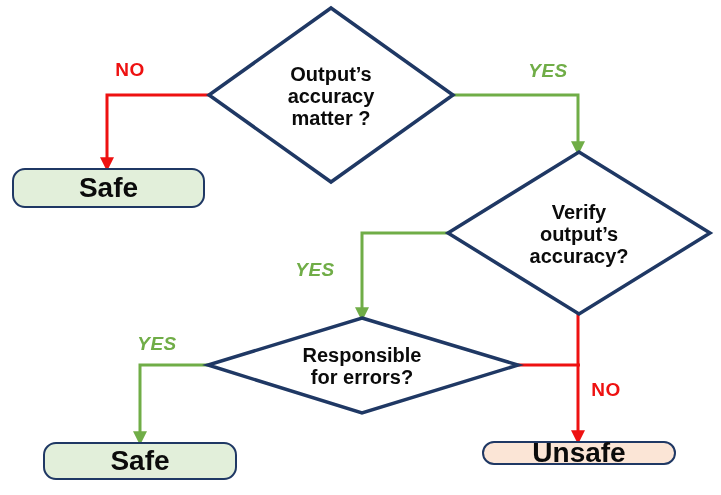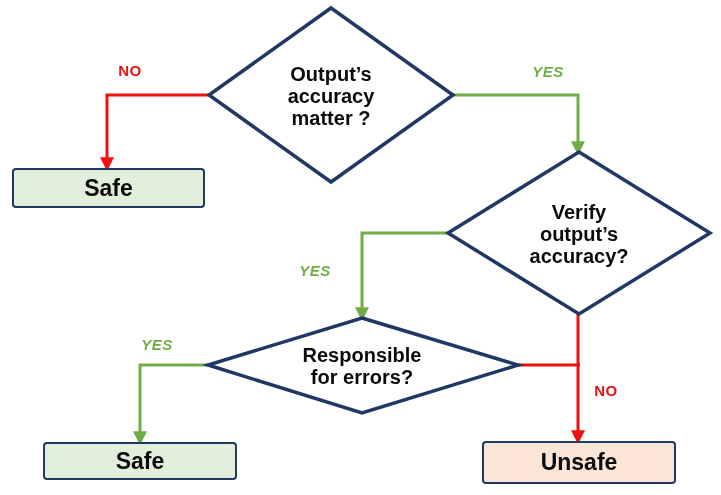--- a/index.html
+++ b/index.html
@@ -49,35 +49,35 @@
     font-weight: 700;
     font-size: 20px;
     line-height: 22px;
     color: var(--text);
     pointer-events: none;
   }
   .edge-label {
     position: absolute;
     transform: translate(-50%, -50%);
     font-weight: 700;
-    font-size: 15px;
+    font-size: 19px;
     letter-spacing: 0.5px;
     pointer-events: none;
   }
   .edge-label.yes { color: var(--yes-green); font-style: italic; }
   .edge-label.no  { color: var(--no-red); }
   .terminal {
     position: absolute;
     border: 2px solid var(--decision-border);
-    border-radius: 4px;
+    border-radius: 13px;
     display: flex;
     align-items: center;
     justify-content: center;
     font-weight: 700;
-    font-size: 23px;
+    font-size: 28px;
     color: var(--text);
   }
   .terminal.safe   { background: var(--safe-fill); }
   .terminal.unsafe { background: var(--unsafe-fill); }
 </style>
 </head>
 <body>
 
 <div class="canvas">
 
@@ -117,17 +117,17 @@
   <div class="edge-label yes" style="left:315px; top:270px;">YES</div>
   <div class="edge-label yes" style="left:157px; top:344px;">YES</div>
   <div class="edge-label no" style="left:606px; top:390px;">NO</div>
 
   <div class="terminal safe" style="left:12px; top:168px; width:193px; height:40px;">
     <span>Safe</span>
   </div>
   <div class="terminal safe" style="left:43px; top:442px; width:194px; height:38px;">
     <span>Safe</span>
   </div>
-  <div class="terminal unsafe" style="left:482px; top:441px; width:194px; height:43px;">
+  <div class="terminal unsafe" style="left:482px; top:441px; width:194px; height:24px;">
     <span>Unsafe</span>
   </div>
 
 </div>
 
 </body></html>

